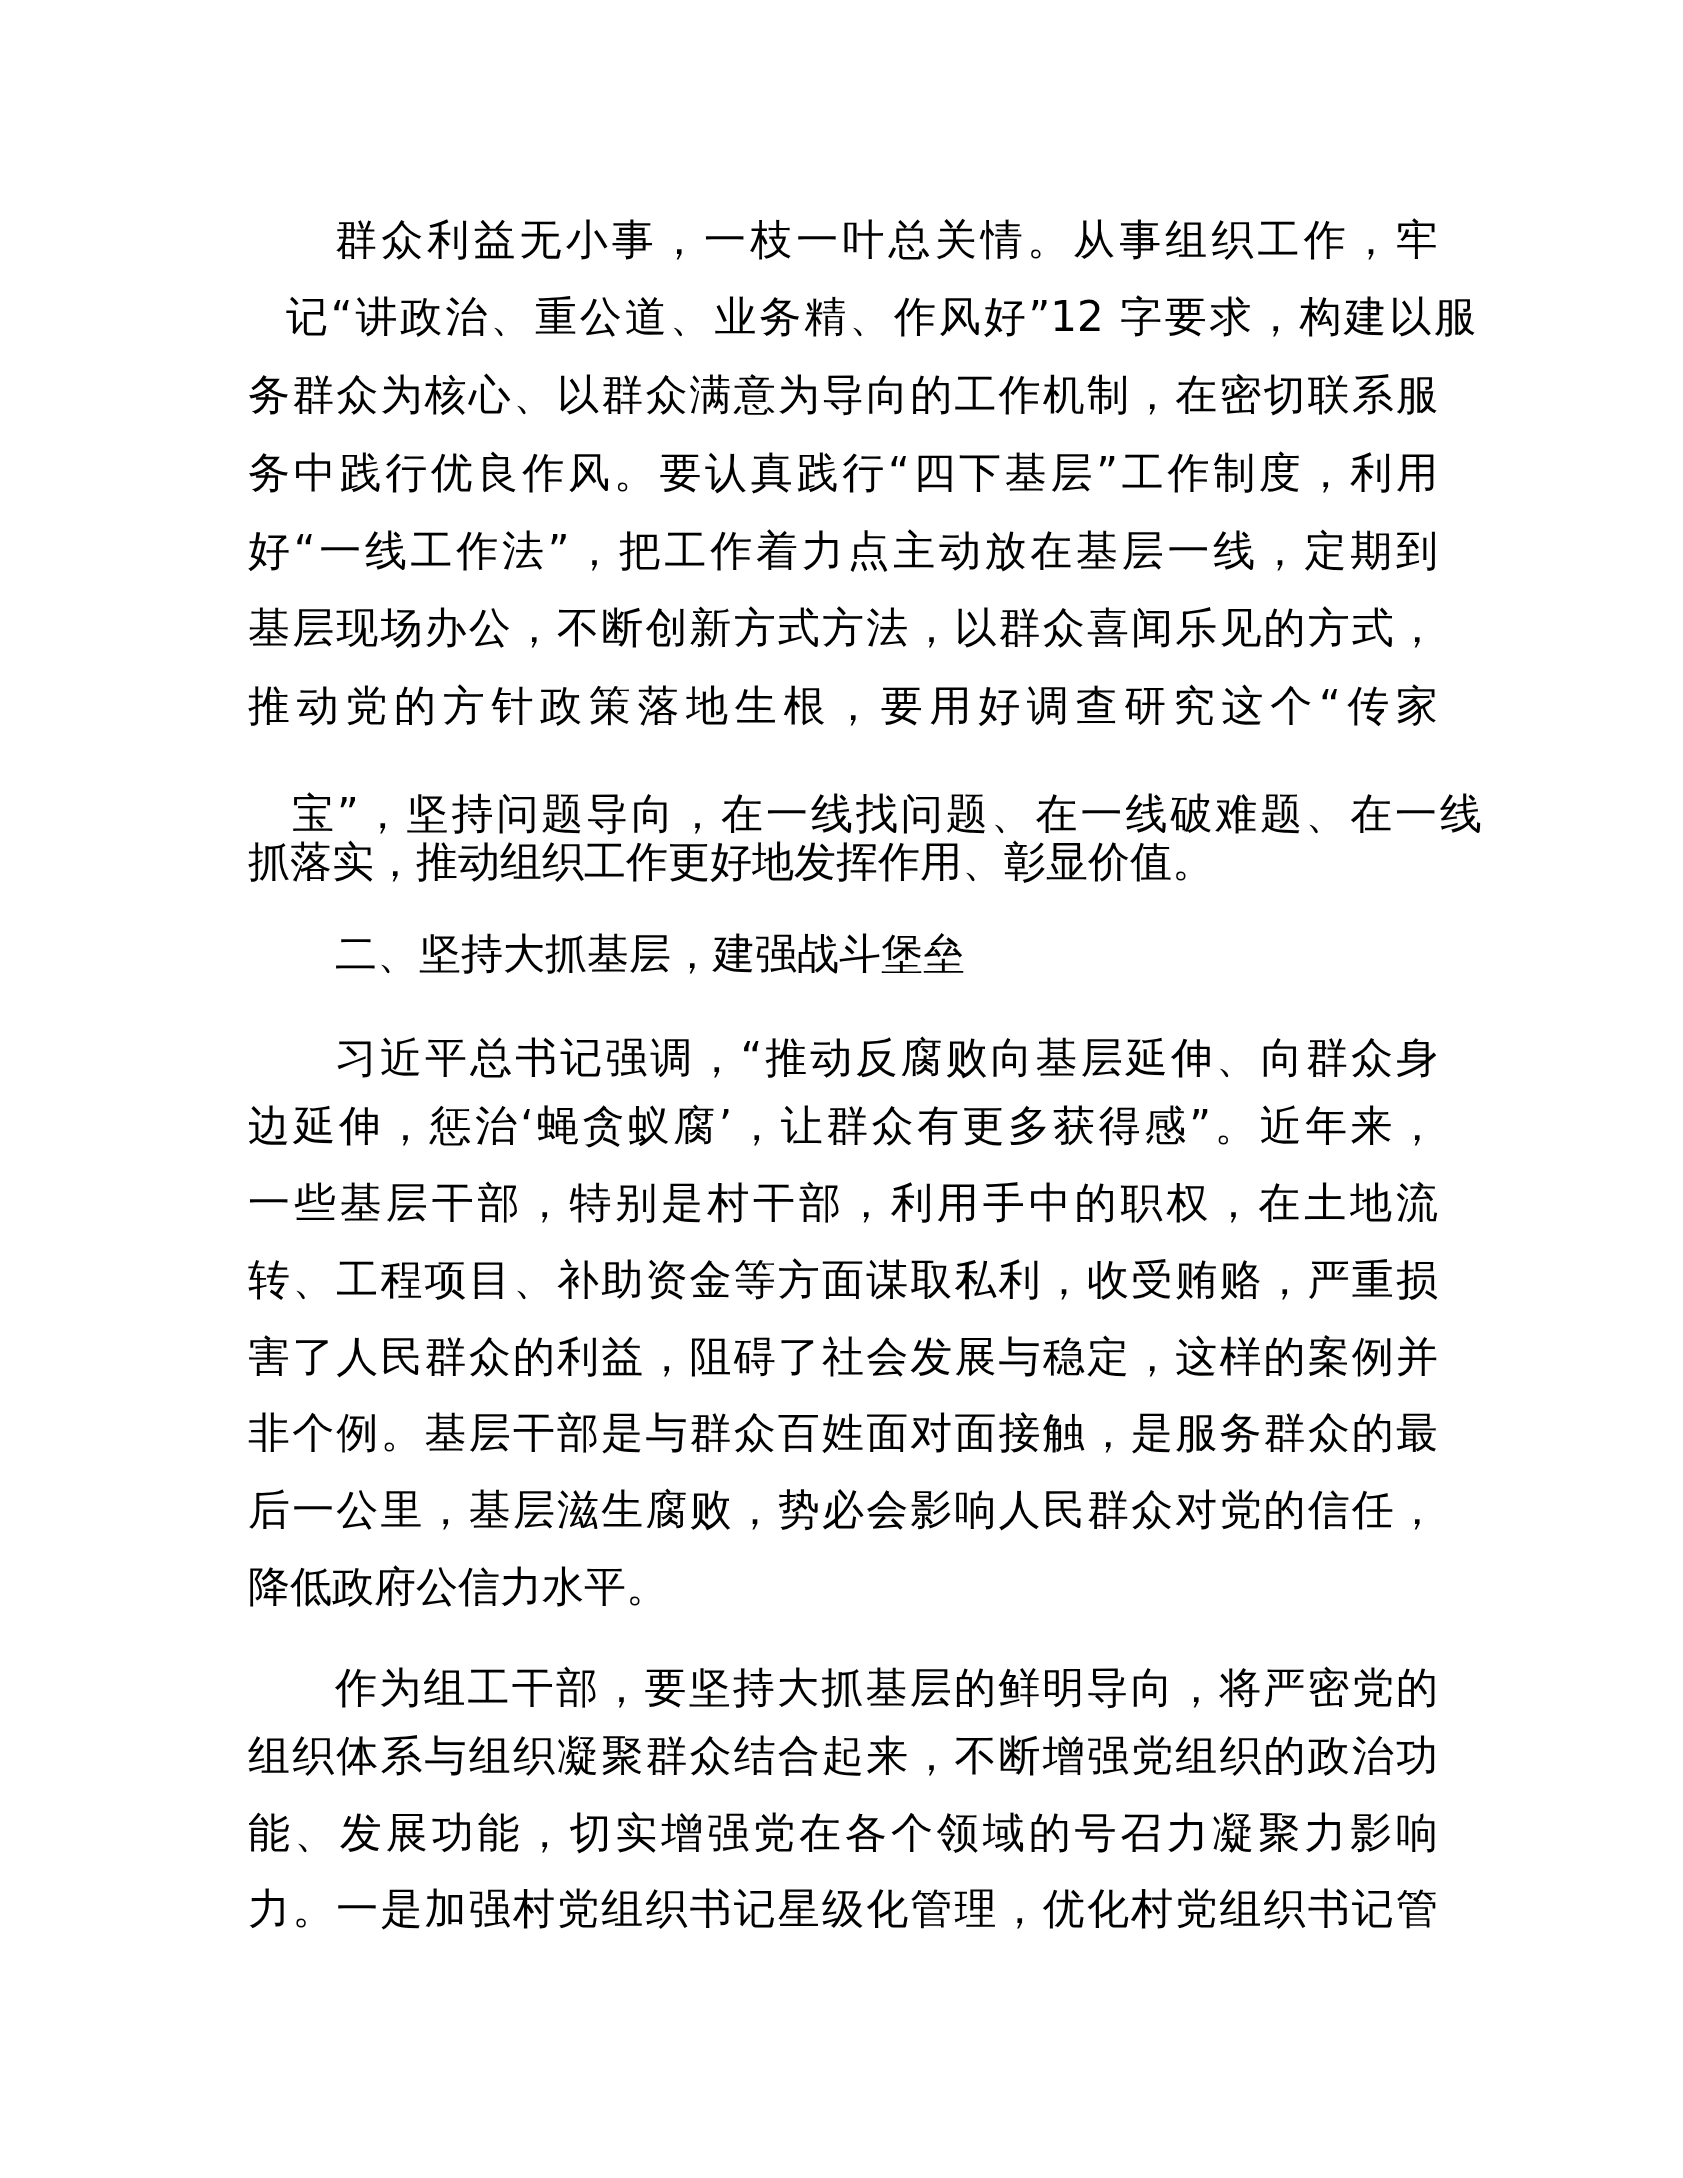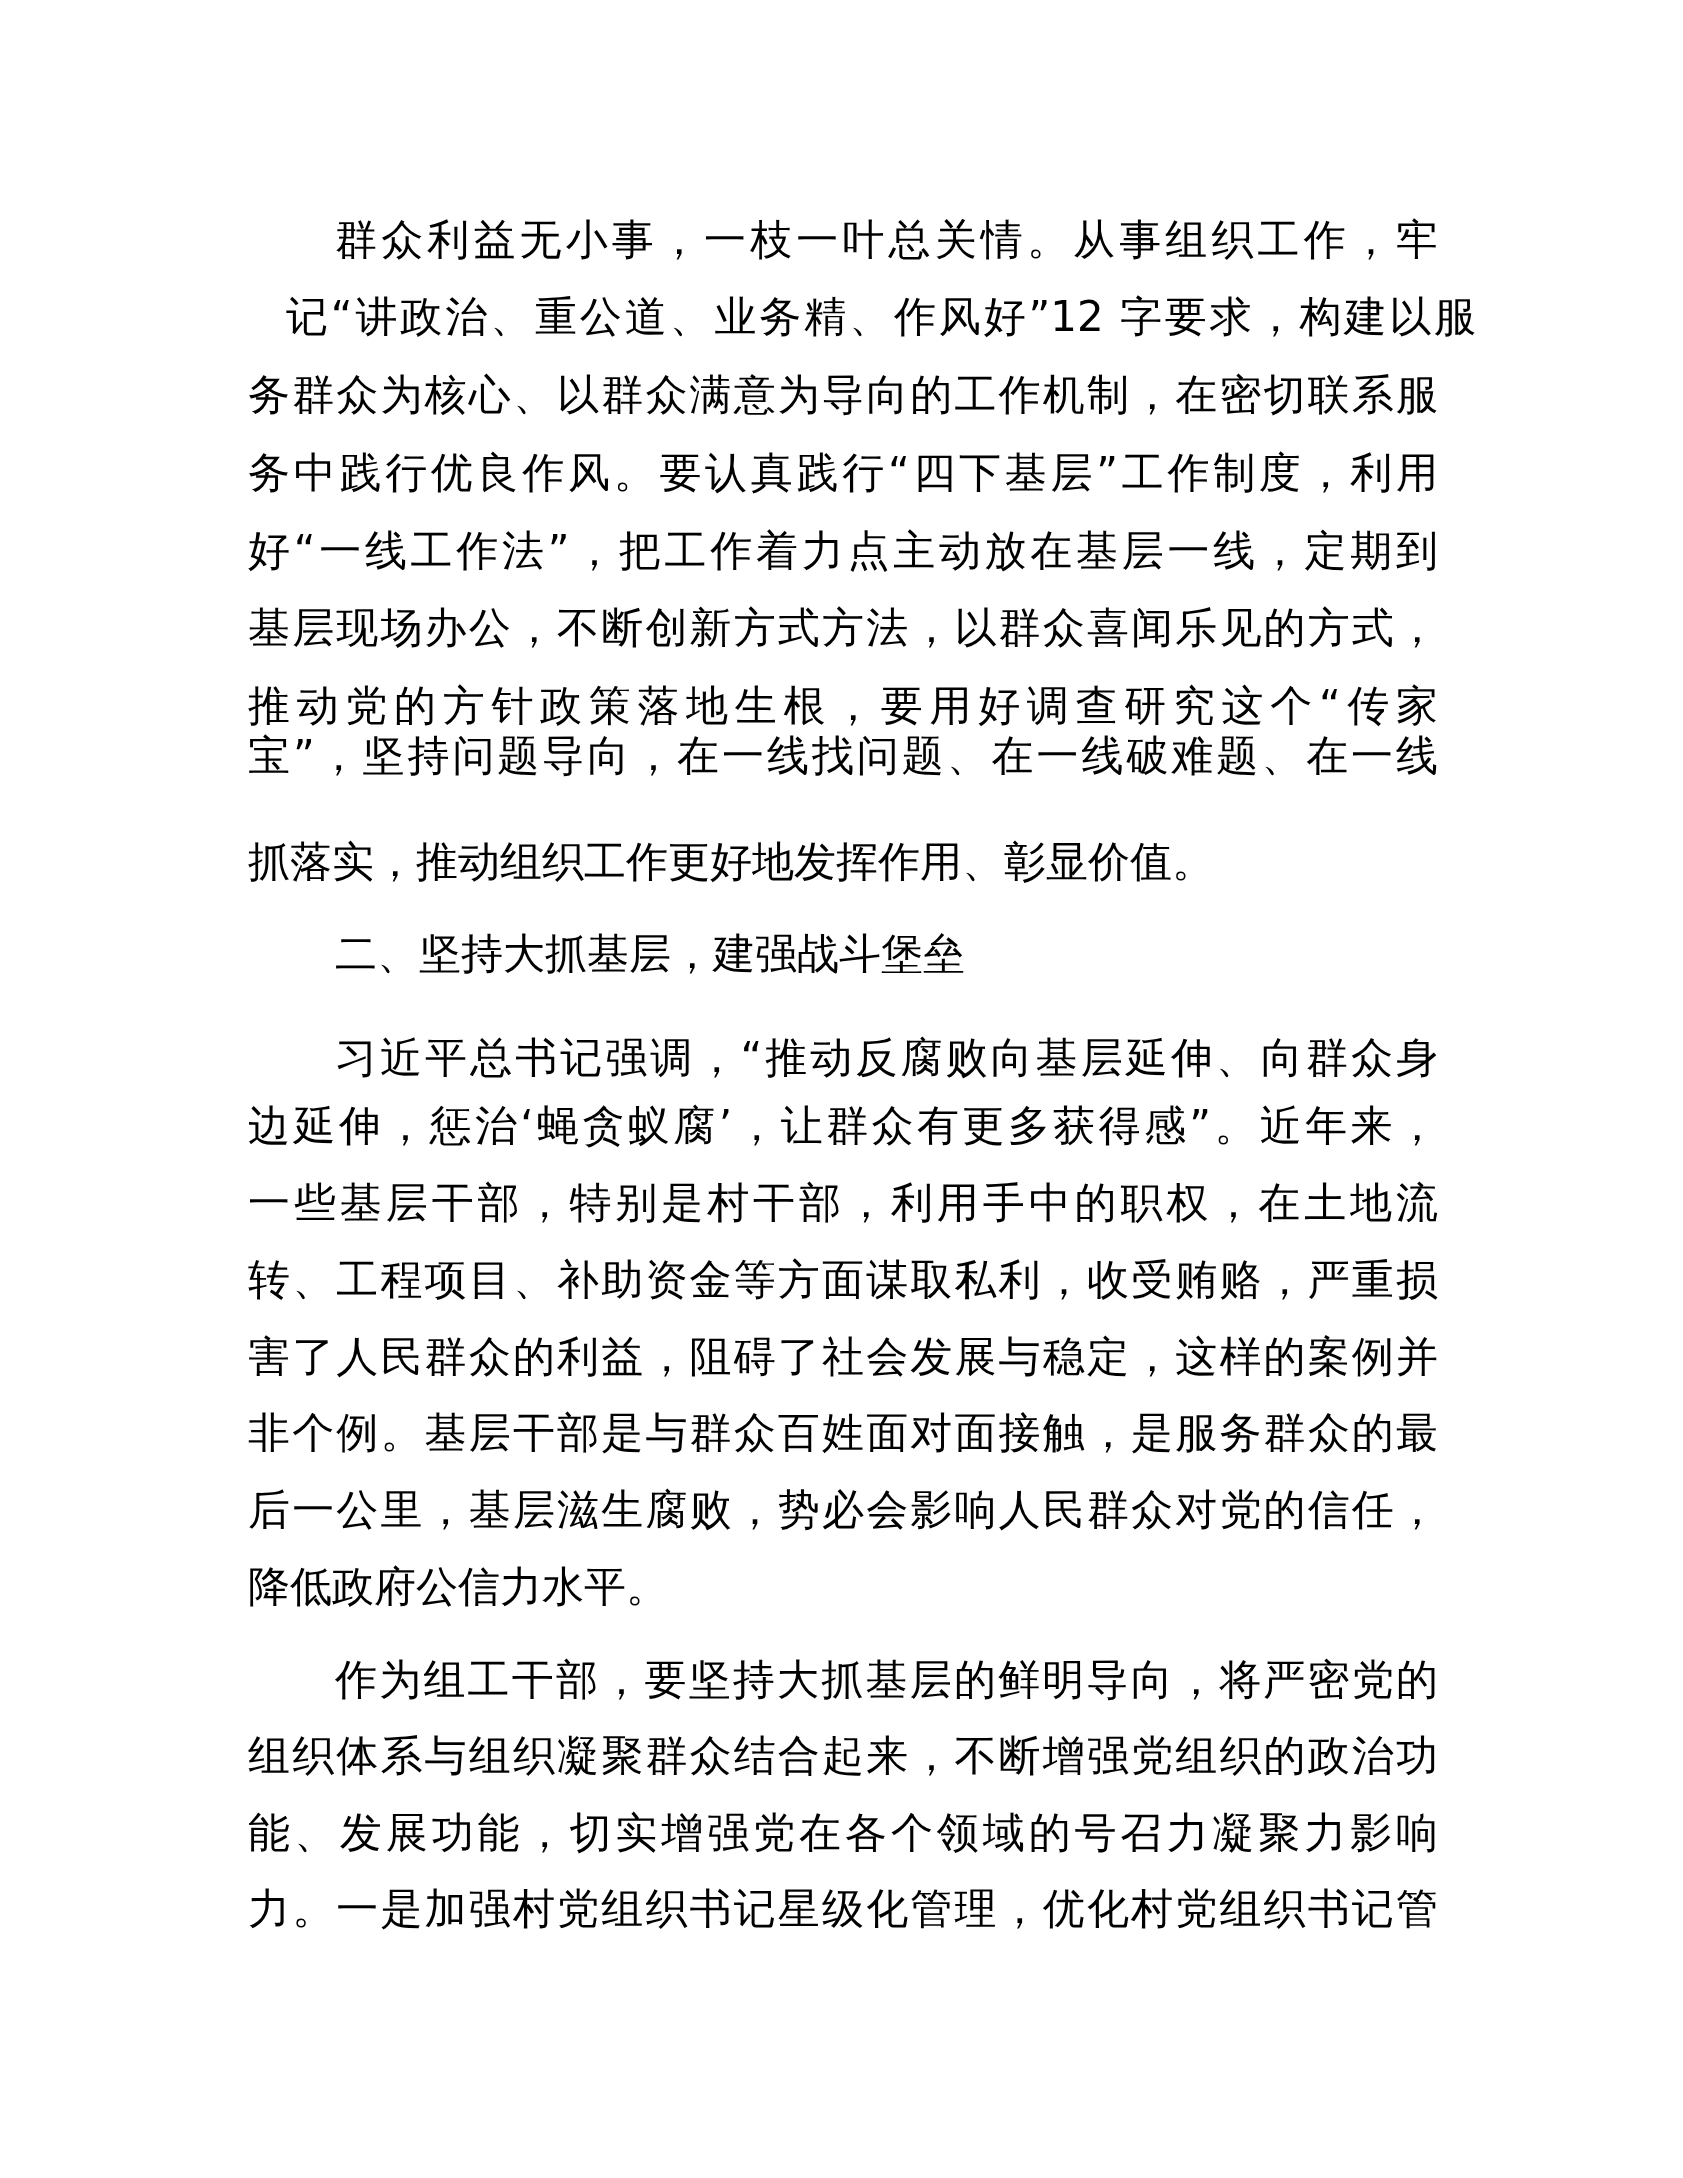--- a/index.html
+++ b/index.html
@@ -55,40 +55,40 @@
 <div class="page">
 
   <div class="text-block" style="top:201px;">
     <div class="line indent" style="top:0px;">群众利益无小事，一枝一叶总关情。从事组织工作，牢</div>
     <div class="line" style="top:77px;margin-left:38px;">记“讲政治、重公道、业务精、作风好”12 字要求，构建以服</div>
     <div class="line" style="top:155px;">务群众为核心、以群众满意为导向的工作机制，在密切联系服</div>
     <div class="line" style="top:233px;">务中践行优良作风。要认真践行“四下基层”工作制度，利用</div>
     <div class="line" style="top:311px;">好“一线工作法”，把工作着力点主动放在基层一线，定期到</div>
     <div class="line" style="top:388px;">基层现场办公，不断创新方式方法，以群众喜闻乐见的方式，</div>
     <div class="line" style="top:466px;">推动党的方针政策落地生根，要用好调查研究这个“传家</div>
-    <div class="line" style="top:516px;">宝”，坚持问题导向，在一线找问题、在一线破难题、在一线</div>
+    <div class="line" style="top:574px;margin-left:44px;">宝”，坚持问题导向，在一线找问题、在一线破难题、在一线</div>
     <div class="line last" style="top:622px;">抓落实，推动组织工作更好地发挥作用、彰显价值。</div>
   </div>
 
   <div class="text-block" style="top:915px;">
     <div class="line indent last" style="top:0px;">二、坚持大抓基层，建强战斗堡垒</div>
   </div>
 
   <div class="text-block" style="top:1011px;">
     <div class="line indent" style="top:8px;">习近平总书记强调，“推动反腐败向基层延伸、向群众身</div>
     <div class="line" style="top:76px;">边延伸，惩治‘蝇贪蚁腐’，让群众有更多获得感”。近年来，</div>
     <div class="line" style="top:153px;">一些基层干部，特别是村干部，利用手中的职权，在土地流</div>
     <div class="line" style="top:230px;">转、工程项目、补助资金等方面谋取私利，收受贿赂，严重损</div>
     <div class="line" style="top:307px;">害了人民群众的利益，阻碍了社会发展与稳定，这样的案例并</div>
     <div class="line" style="top:383px;">非个例。基层干部是与群众百姓面对面接触，是服务群众的最</div>
     <div class="line" style="top:460px;">后一公里，基层滋生腐败，势必会影响人民群众对党的信任，</div>
     <div class="line last" style="top:537px;">降低政府公信力水平。</div>
   </div>
 
   <div class="text-block" style="top:1641px;">
-    <div class="line indent" style="top:0px;">作为组工干部，要坚持大抓基层的鲜明导向，将严密党的</div>
+    <div class="line indent" style="top:8px;">作为组工干部，要坚持大抓基层的鲜明导向，将严密党的</div>
     <div class="line" style="top:76px;">组织体系与组织凝聚群众结合起来，不断增强党组织的政治功</div>
     <div class="line" style="top:153px;">能、发展功能，切实增强党在各个领域的号召力凝聚力影响</div>
     <div class="line" style="top:229px;">力。一是加强村党组织书记星级化管理，优化村党组织书记管</div>
   </div>
 
 </div>
 
 
 </body></html>

